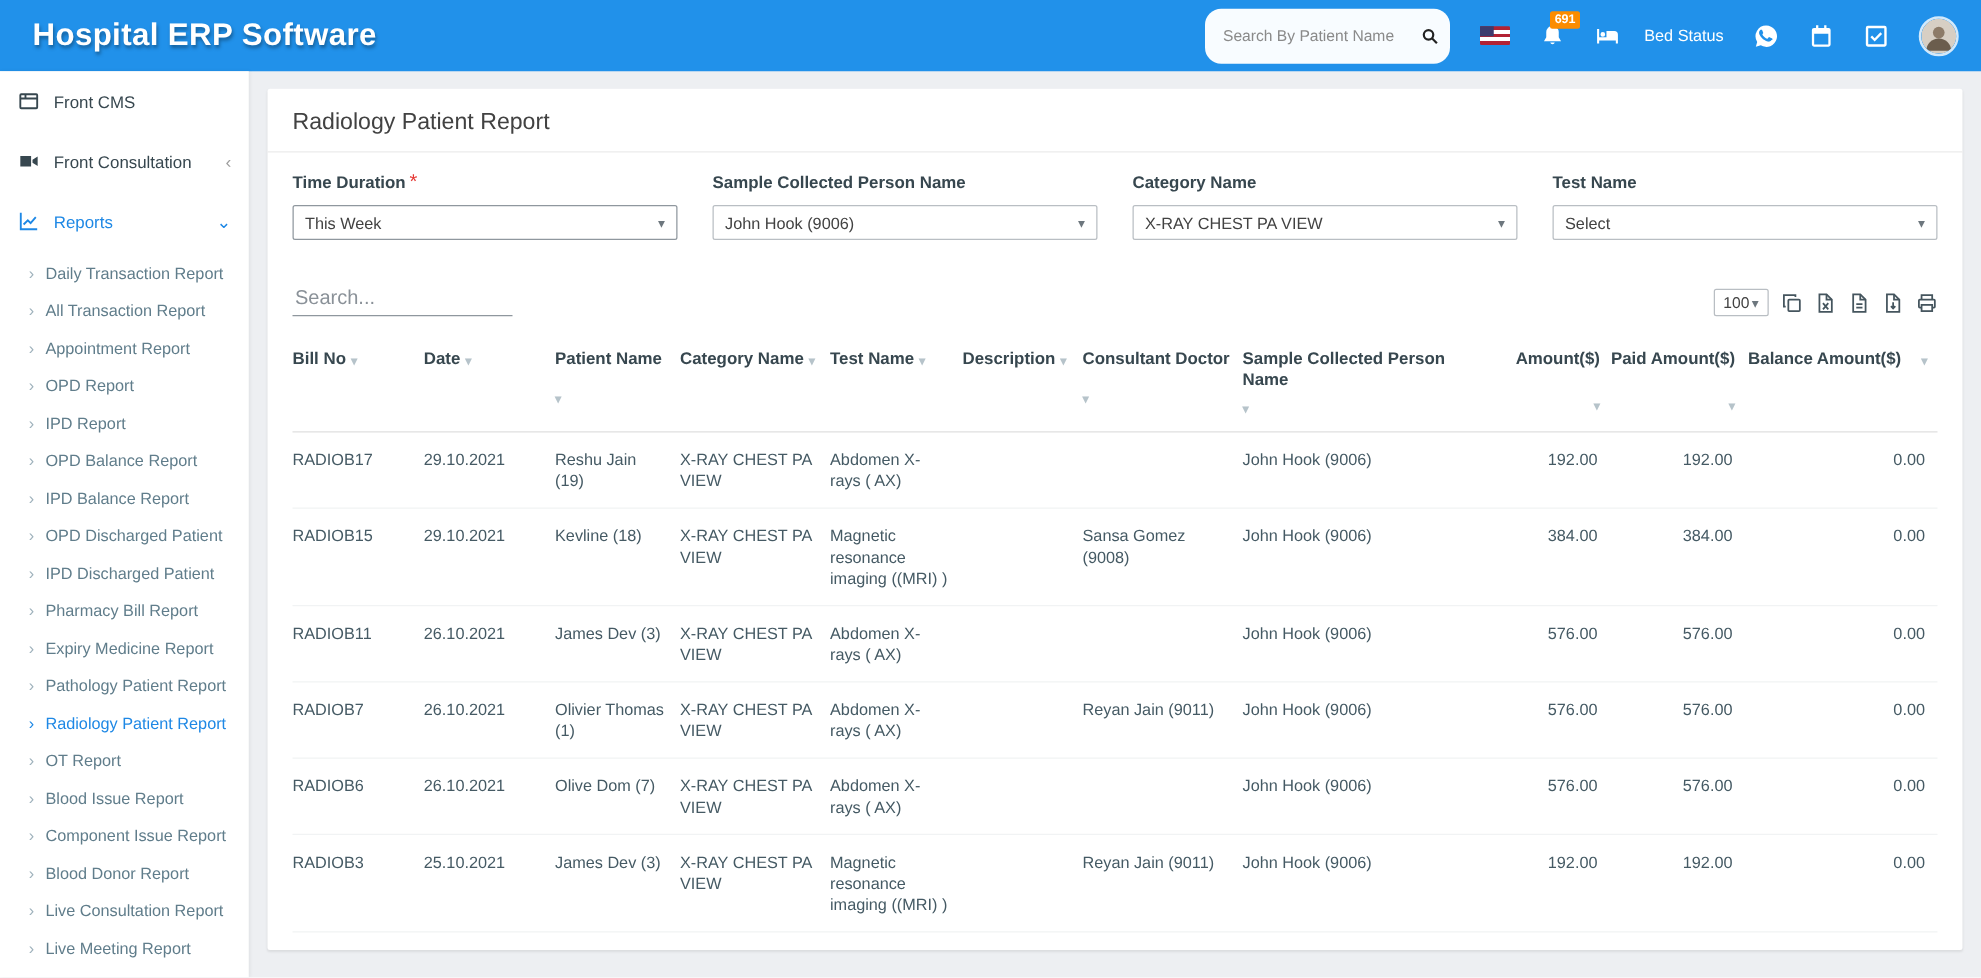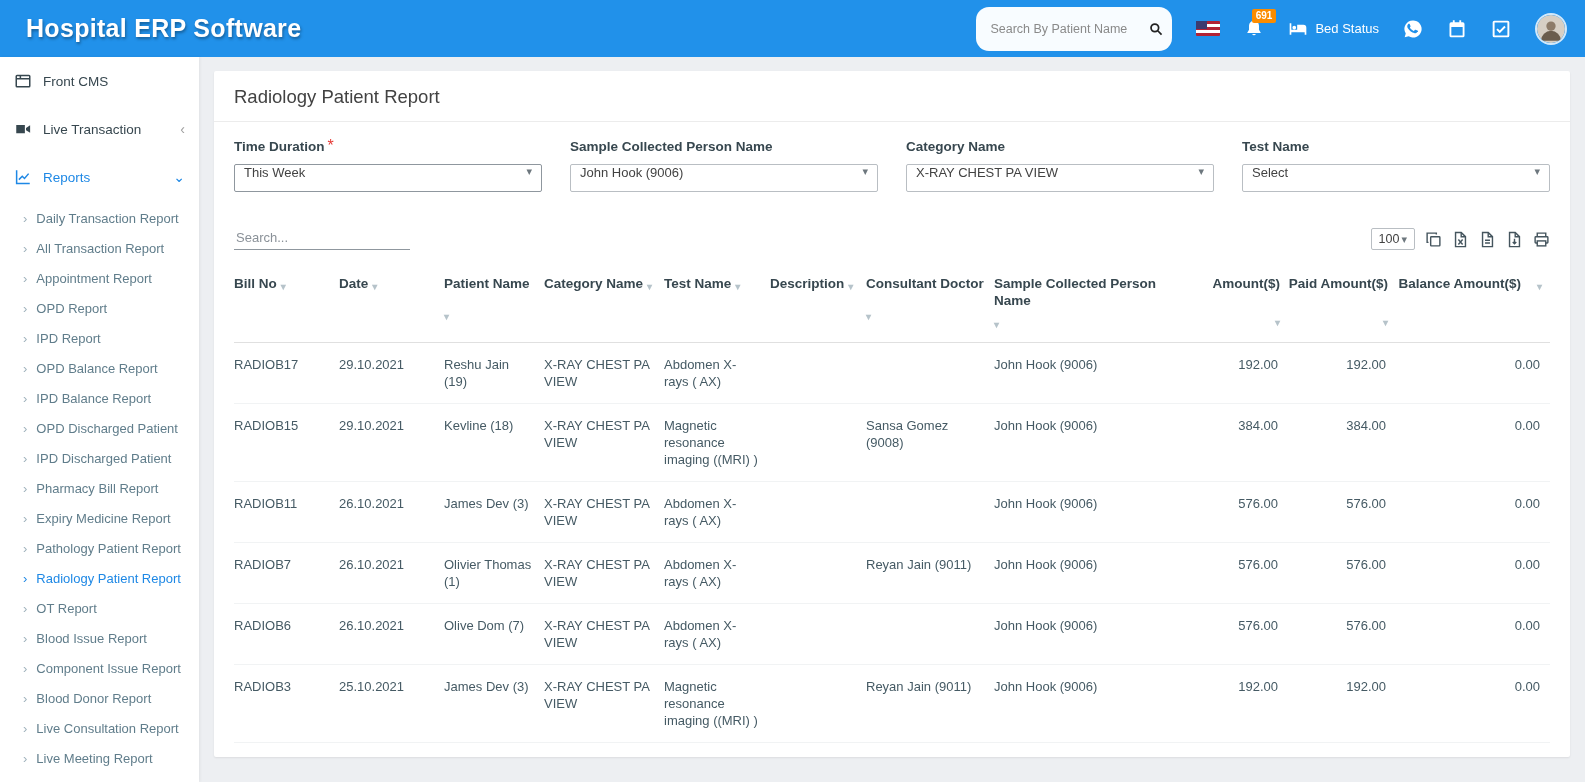--- a/index.html
+++ b/index.html
@@ -20,21 +20,21 @@
   .app-title{color:#fff;font-size:25px;font-weight:bold;letter-spacing:.3px;text-shadow:1px 2px 3px rgba(0,0,0,.35);}
   .top-right{display:flex;align-items:center;gap:24px;}
   .top-search{position:relative;display:flex;align-items:center;}
   .top-search input{width:196px;height:44px;border:none;border-radius:13px;background:rgba(255,255,255,.97);padding:0 30px 0 14px;font-size:12.5px;color:#555;outline:none;font-family:"Liberation Sans",sans-serif;}
   .top-search input::placeholder{color:#8a8a8a;}
   .top-search .mag{position:absolute;right:9px;color:#222;width:14px;height:14px;}
   .flag{width:24px;height:15px;background:repeating-linear-gradient(#b22234 0 3px,#fff 3px 6px);position:relative;border-radius:1px;}
   .flag::after{content:"";position:absolute;left:0;top:0;width:11px;height:8px;background:#3c3b6e;}
   .bell-wrap{position:relative;}
   .badge{position:absolute;top:-10px;right:-12px;background:var(--badge-orange);color:#fff;font-size:10px;font-weight:bold;padding:2px 4px;border-radius:2px;line-height:1;}
-  .bedstatus{display:flex;align-items:center;gap:7px;color:#fff;font-size:13px;}
+  .bedstatus{display:flex;align-items:center;gap:19px;color:#fff;font-size:13px;}
   .hicon{width:20px;height:20px;display:block;}
   .avatar{width:32px;height:32px;border-radius:50%;overflow:hidden;border:2px solid rgba(255,255,255,.8);}
 
   
   .sidebar{position:absolute;left:0;top:57px;width:199px;bottom:0;background:#fff;overflow:hidden;box-shadow:1px 0 3px rgba(0,0,0,.06);}
   .side-top-item{display:flex;align-items:center;gap:11px;padding:15px 14px;font-size:13.5px;color:var(--text-dark);cursor:pointer;}
   .side-top-item .sicon{width:18px;height:18px;flex:0 0 18px;}
   .side-top-item .grow{flex:1;}
   .side-chev{color:#9e9e9e;font-size:14px;}
   .side-top-item.active-section{color:var(--accent);}
@@ -46,29 +46,29 @@
   .rlink.active .rchev{color:var(--accent);}
 
   
   .main{position:absolute;left:199px;top:57px;right:0;bottom:0;padding:14px 15px;overflow:hidden;}
   .card{background:#fff;box-shadow:0 1px 2px rgba(0,0,0,.08);border-radius:2px;padding-bottom:14px;}
   .card-title{font-size:18.5px;color:#424242;padding:15px 20px 13px;border-bottom:1px solid #ececec;}
 
   .filters{display:grid;grid-template-columns:repeat(4,1fr);gap:28px;padding:15px 20px 0;}
   .flabel{font-size:13.5px;font-weight:bold;color:var(--text-dark);}
   .req{color:#e53935;margin-left:3px;}
-  .selectbox{margin-top:9px;height:28px;border:1px solid #b9bec3;border-radius:2px;display:flex;justify-content:space-between;padding:0 9px;font-size:13px;color:#424242;cursor:pointer;background:#fff;}
+  .selectbox{margin-top:9px;height:28px;border:1px solid #b9bec3;border-radius:2px;display:flex;align-items:center;justify-content:space-between;padding:0 9px;font-size:13px;color:#424242;cursor:pointer;background:#fff;}
   .selectbox.strong{border-color:#8f979e;}
   .caret{color:#6d777e;font-size:11px;}
   .btn-row{display:flex;justify-content:flex-end;padding:17px 20px 0;}
   .search-btn{display:inline-flex;align-items:center;gap:6px;background:var(--btn-blue);color:#fff;border:none;border-radius:3px;font-size:13px;font-weight:bold;padding:7px 13px;cursor:pointer;font-family:"Liberation Sans",sans-serif;}
   .search-btn .mag{width:12px;height:12px;}
 
   .table-toolbar{display:flex;align-items:flex-end;justify-content:space-between;padding:0 20px;margin-top:34px;}
-  .tbl-search{border:none;border-bottom:1px solid #8f979e;width:176px;font-size:13px;padding:4px 2px;color:#444;outline:none;font-family:"Liberation Sans",sans-serif;}
+  .tbl-search{border:none;border-bottom:1px solid #8f979e;width:176px;font-size:16px;padding:4px 2px;color:#444;outline:none;font-family:"Liberation Sans",sans-serif;}
   .tbl-search::placeholder{color:#8a9198;}
   .tools{display:flex;align-items:center;gap:10px;}
   .pagesize{display:flex;align-items:center;gap:2px;border:1px solid #b9bec3;border-radius:2px;padding:3px 7px;font-size:12.5px;color:#424242;cursor:pointer;}
   .ticon{width:17px;height:17px;color:#45555e;cursor:pointer;display:block;}
 
   .tbl{margin:16px 20px 0;}
   .grid-row{display:grid;grid-template-columns:105px 105px 100px 120px 106px 96px 128px 206px 88px 108px 1fr;}
   .thead{border-bottom:1px solid #e0e0e0;}
   .th{font-size:13.5px;font-weight:bold;color:var(--text-dark);padding:9px 8px 9px 0;display:flex;align-items:flex-start;flex-wrap:wrap;gap:4px;cursor:pointer;line-height:17px;}
   .sort{color:#b6c3ca;font-size:10px;padding-top:3px;}
@@ -127,21 +127,21 @@
     <svg class="sicon" viewBox="0 0 24 24" fill="none" stroke="#37474f" stroke-width="2">
         <rect x="3" y="4.5" width="18" height="15" rx="1"></rect>
         <path d="M3 9h18M8.5 4.5V9"></path>
       </svg>
     <span class="grow">Front CMS</span>
   </div>
   <div class="side-top-item">
     <svg class="sicon" viewBox="0 0 24 24" fill="#37474f">
         <path d="M3 6.5h11.5v11H3zM16 10.5l5.5-3.6v10.2L16 13.5z"></path>
       </svg>
-    <span class="grow">Live Transaction</span>
+    <span class="grow">Front Consultation</span>
     <span class="side-chev">‹</span>
   </div>
   <div class="side-top-item active-section">
     <svg class="sicon" viewBox="0 0 24 24" fill="none" stroke="#1e88e5" stroke-width="2">
         <path d="M3.5 3v17.5H21"></path>
         <path d="M6.5 15.5l4.5-4.5 3 3 5.5-6.5"></path>
       </svg>
     <span class="grow">Reports</span>
     <span class="side-chev">⌄</span>
   </div>

